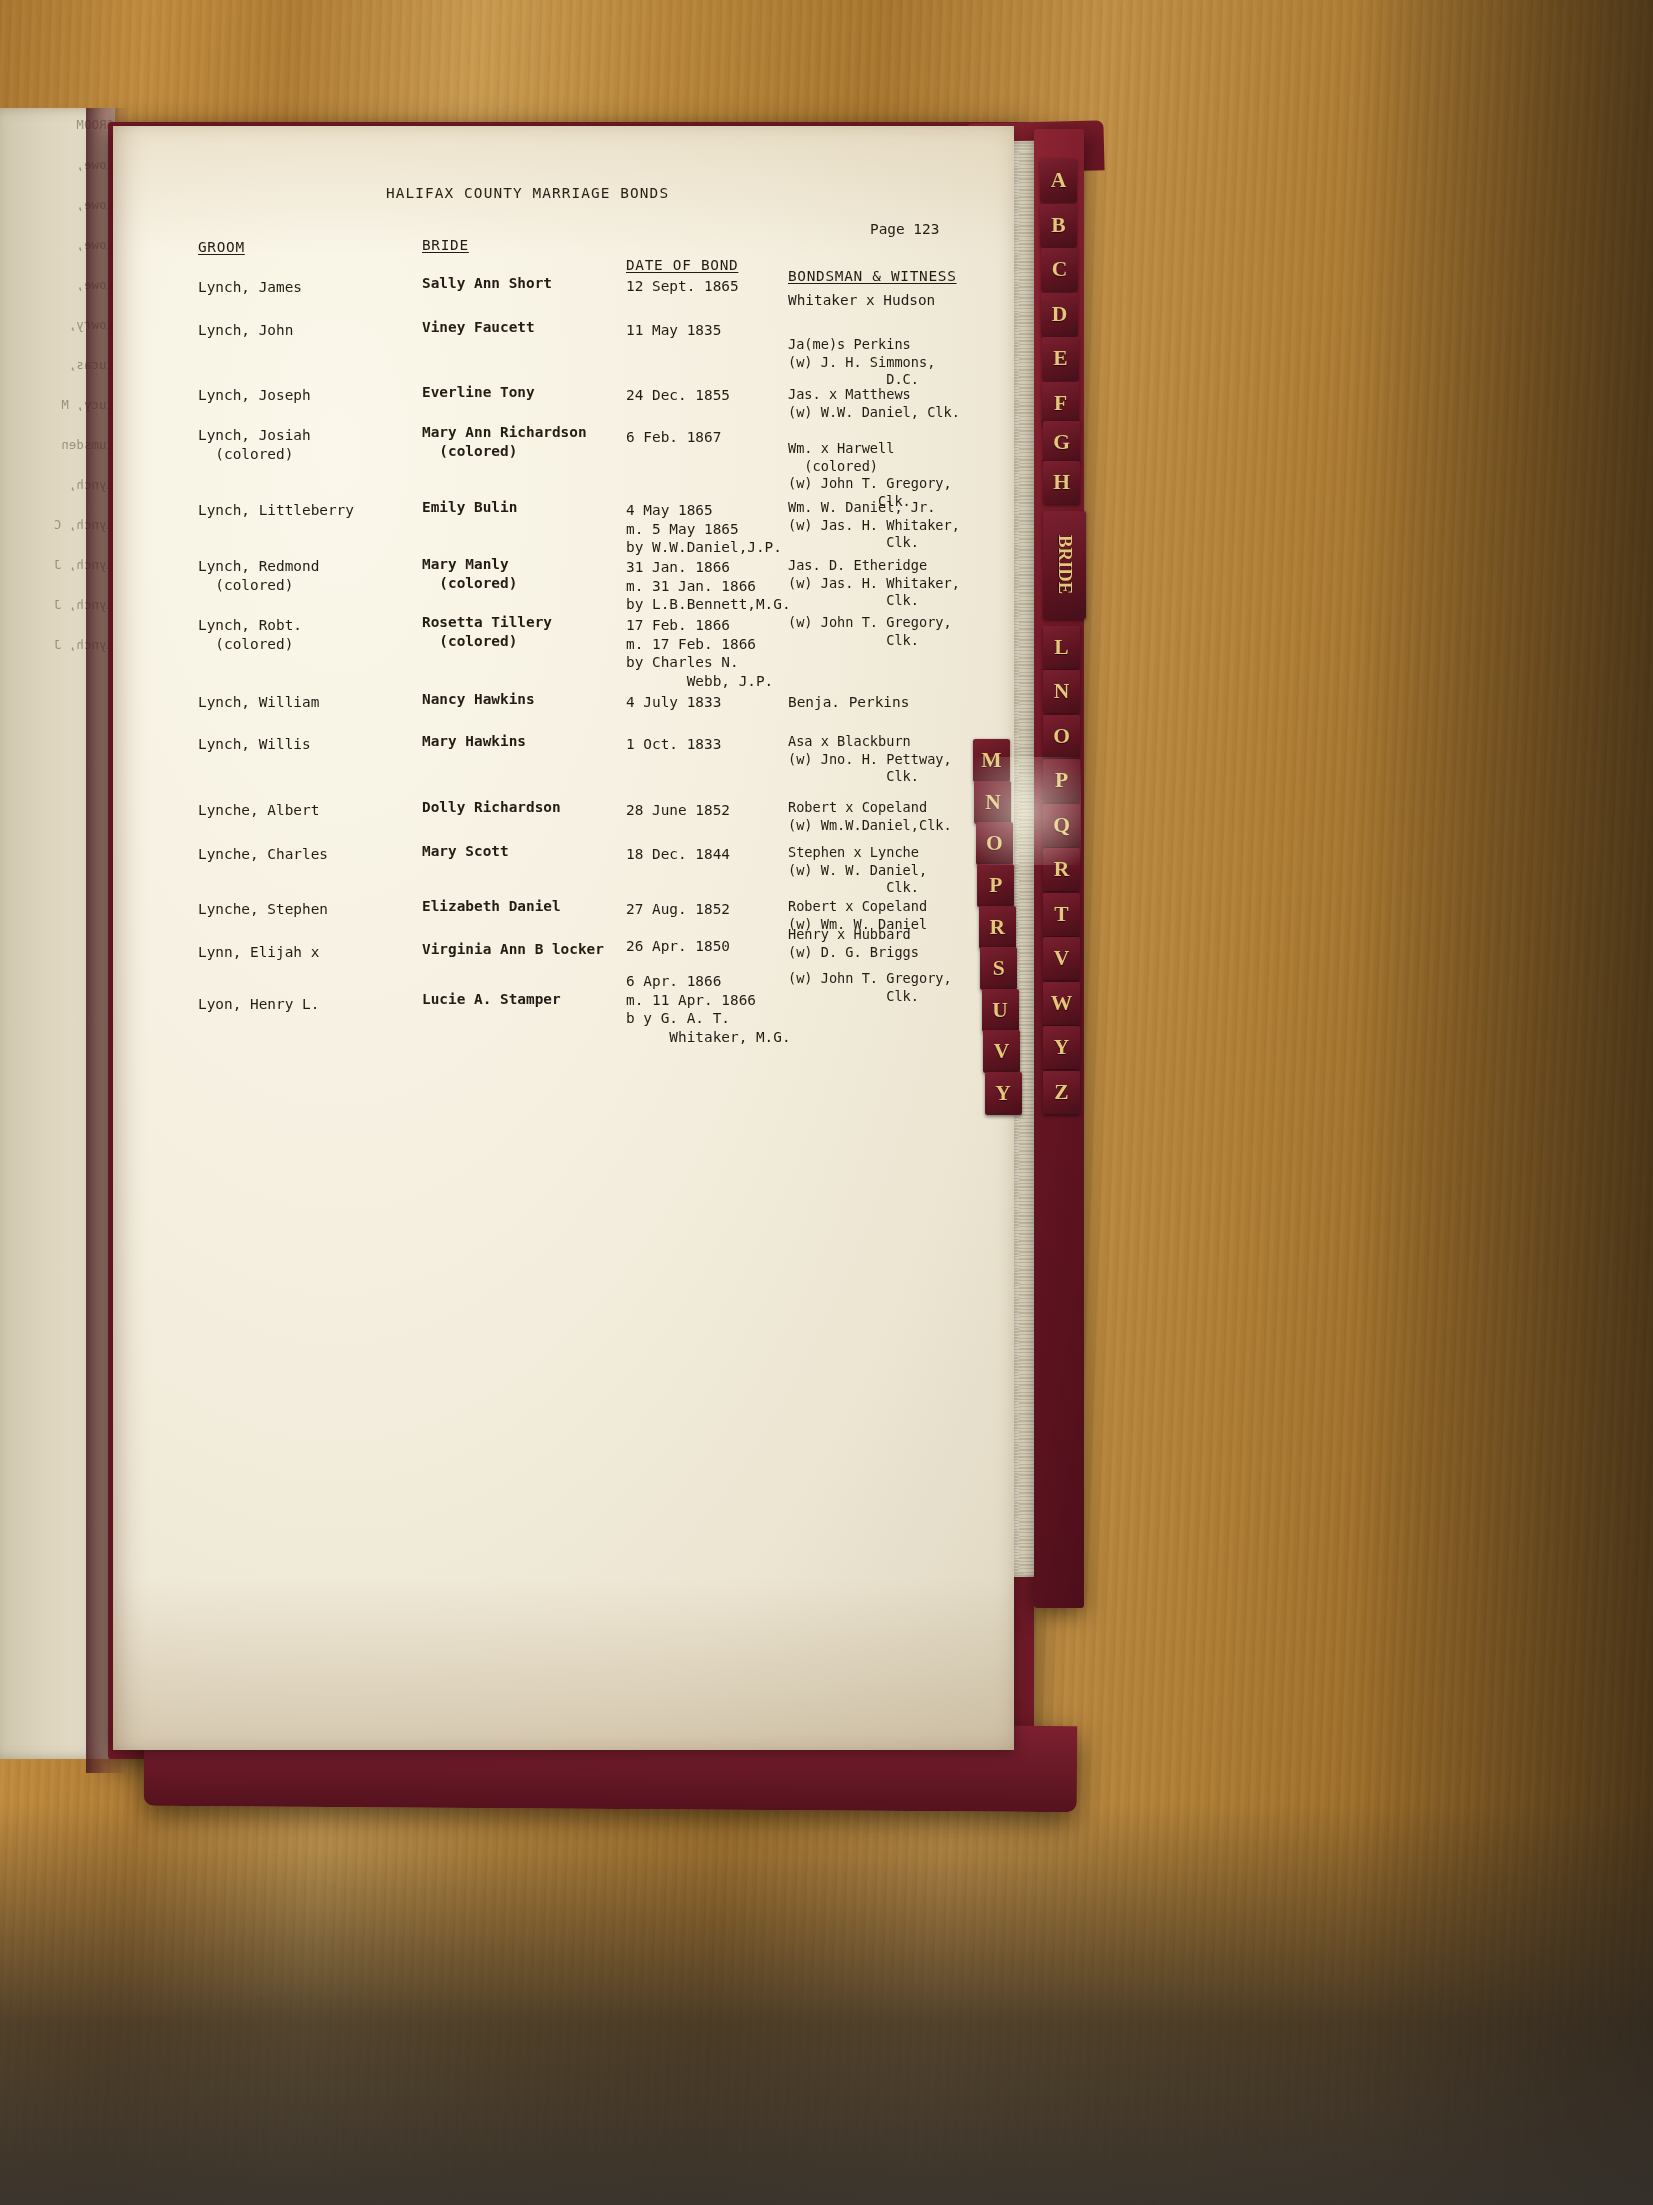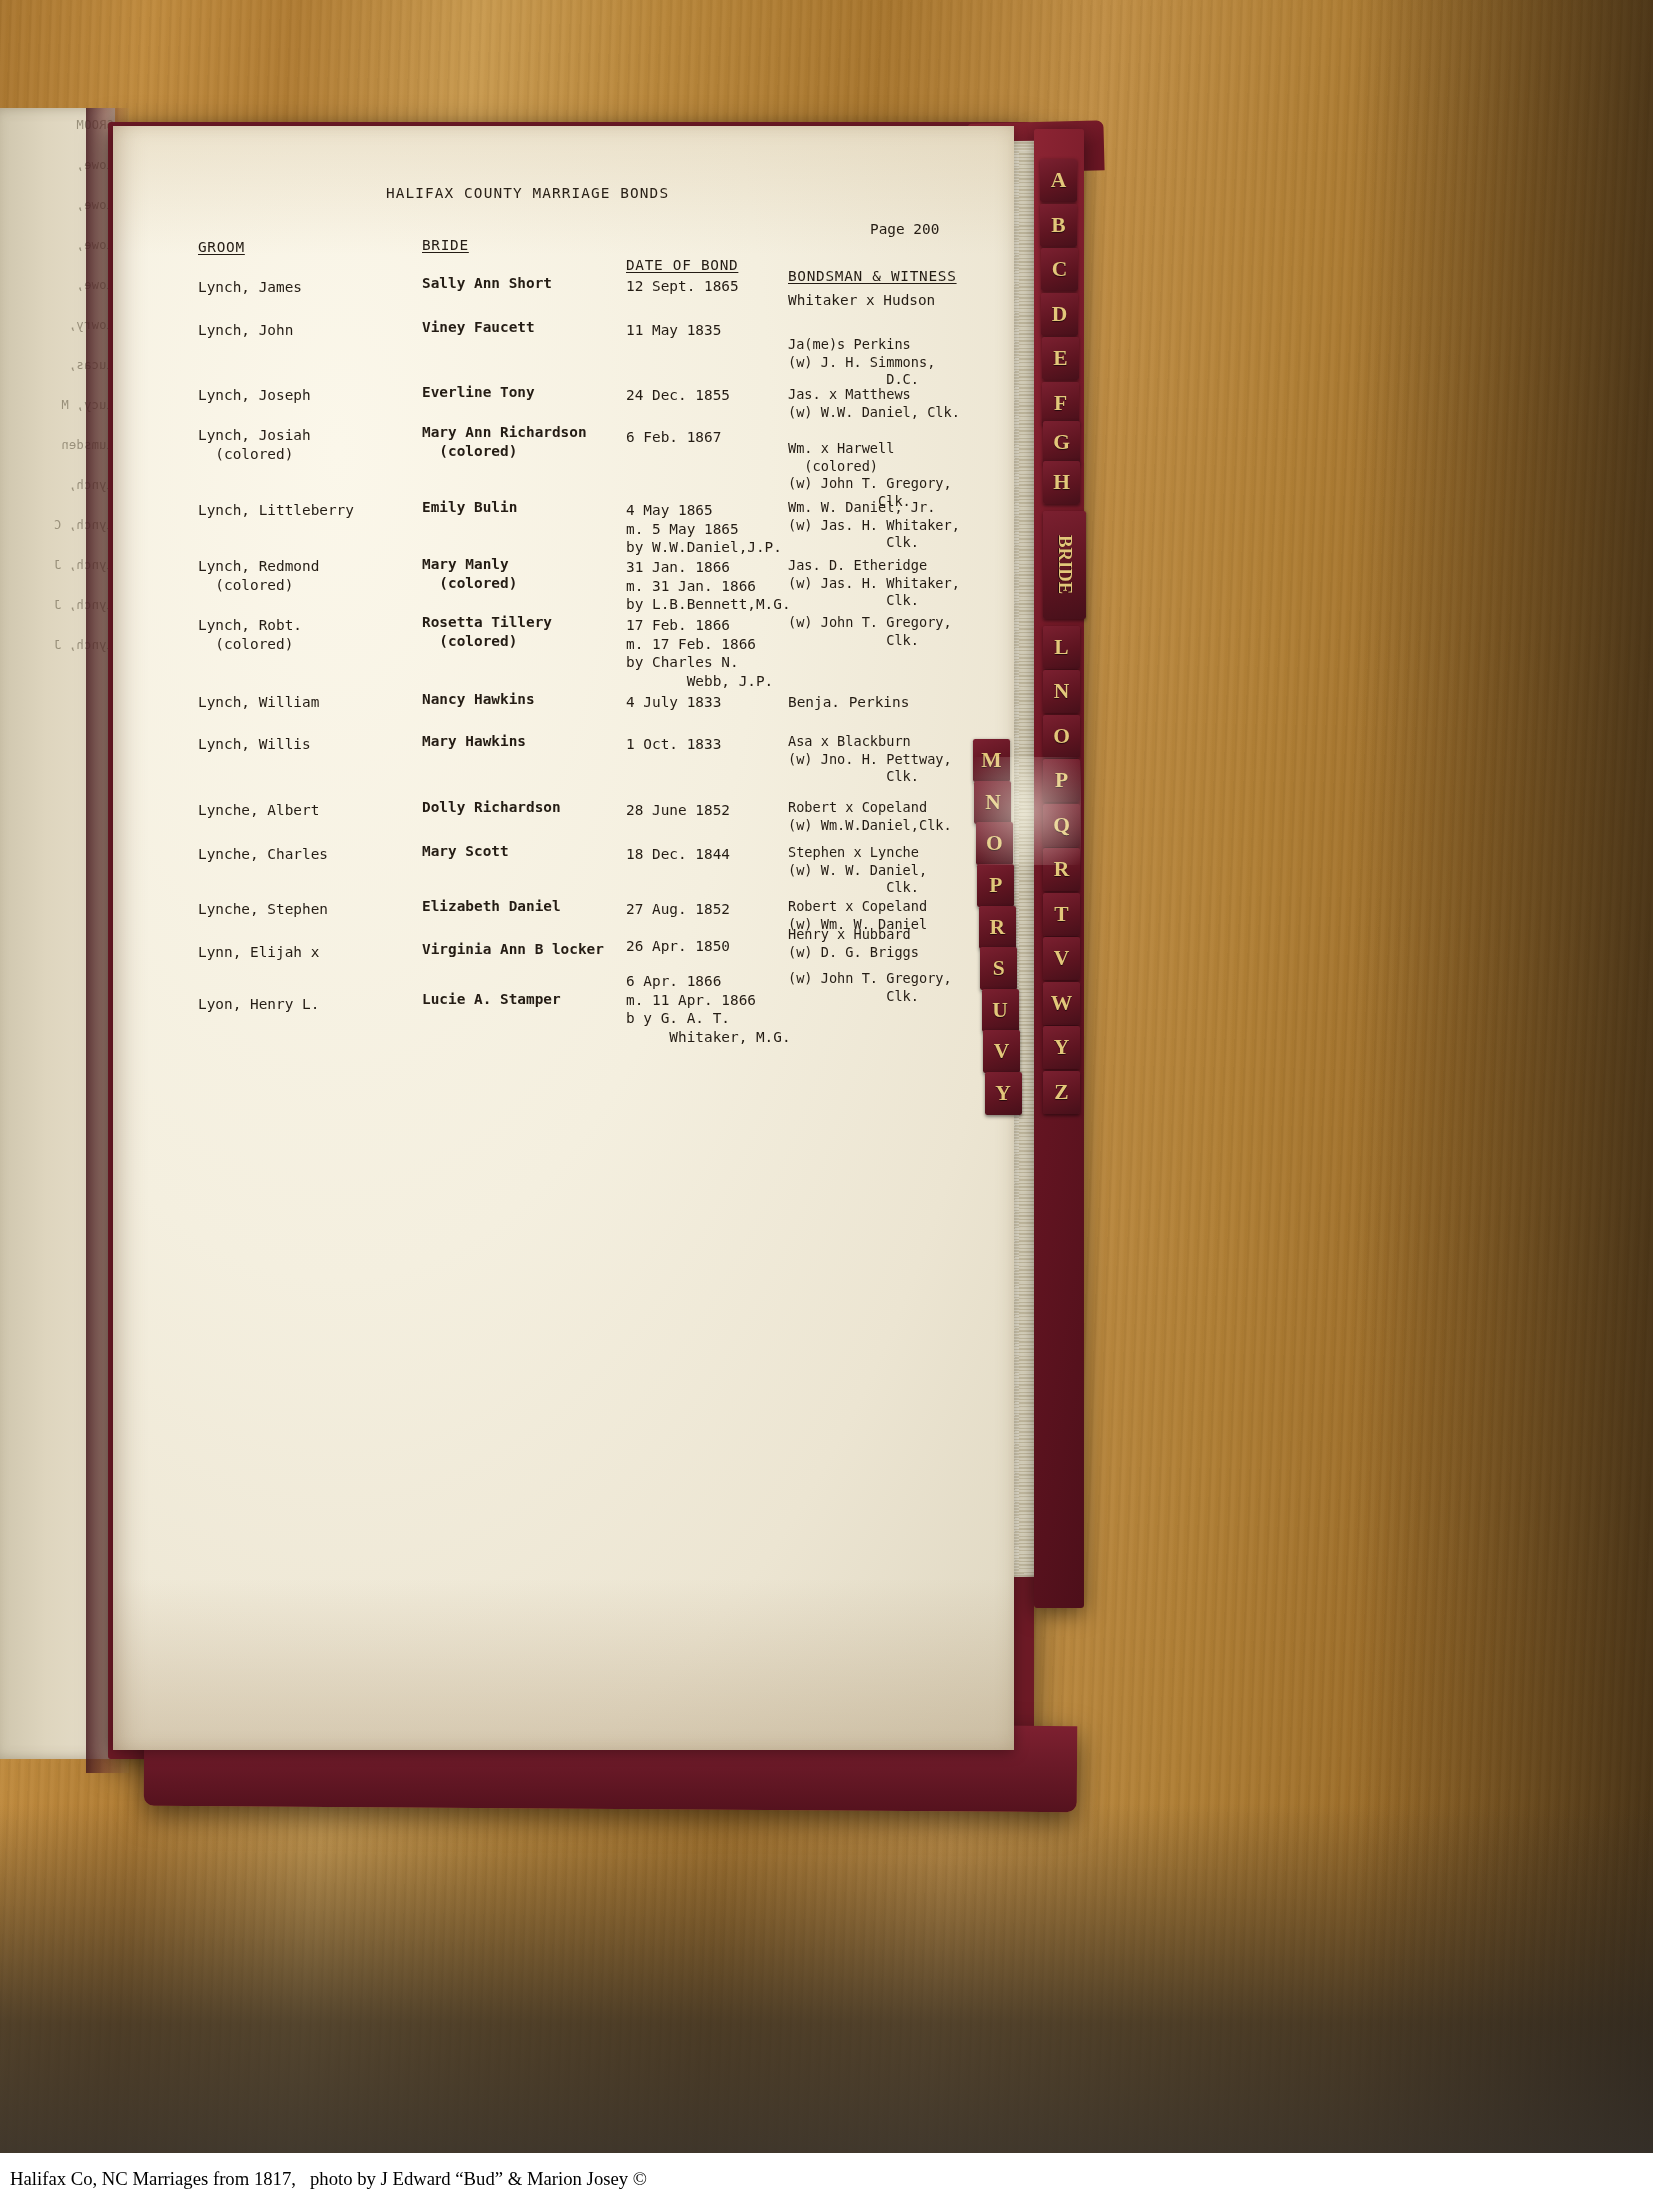--- a/index.html
+++ b/index.html
@@ -316,21 +316,21 @@
   <div class="fore-edge2"></div>
   <div class="cover-edge"></div>
   <div class="book-bottom-cover"></div>
 
   <div class="page">
     <div class="page-warm-top"></div>
     <div class="page-shadow-bottom"></div>
 
     <div class="typed">
       <div class="doc-title">HALIFAX COUNTY MARRIAGE BONDS</div>
-      <div class="page-number">Page 200</div>
+      <div class="page-number">Page 123</div>
 
       <div class="col-head ch-groom">GROOM</div>
       <div class="col-head ch-bride">BRIDE</div>
       <div class="col-head ch-date">DATE OF BOND</div>
       <div class="col-head ch-bonds">BONDSMAN &amp; WITNESS</div>
 
       <div class="row">
         <div class="cell c-groom" style="top:152px">Lynch, James</div>
         <div class="cell c-bride" style="top:148px">Sally Ann Short</div>
         <div class="cell c-date" style="top:151px">12 Sept. 1865</div>
@@ -495,18 +495,15 @@
     <div class="tab" style="left:4.3px; top:125px">P</div>
     <div class="tab" style="left:5.7px; top:167px">R</div>
     <div class="tab" style="left:7.2px; top:208px">S</div>
     <div class="tab" style="left:8.6px; top:250px">U</div>
     <div class="tab" style="left:10px; top:291px">V</div>
     <div class="tab" style="left:11.5px; top:333px">Y</div>
   </div>
 
   <div class="glare"></div>
 
-  <div class="caption-bar">
-    <div class="caption-text">Halifax Co, NC Marriages from 1817,   photo by J Edward “Bud” &amp; Marion Josey ©</div>
-  </div>
 
 </div>
 
 
 </body></html>

